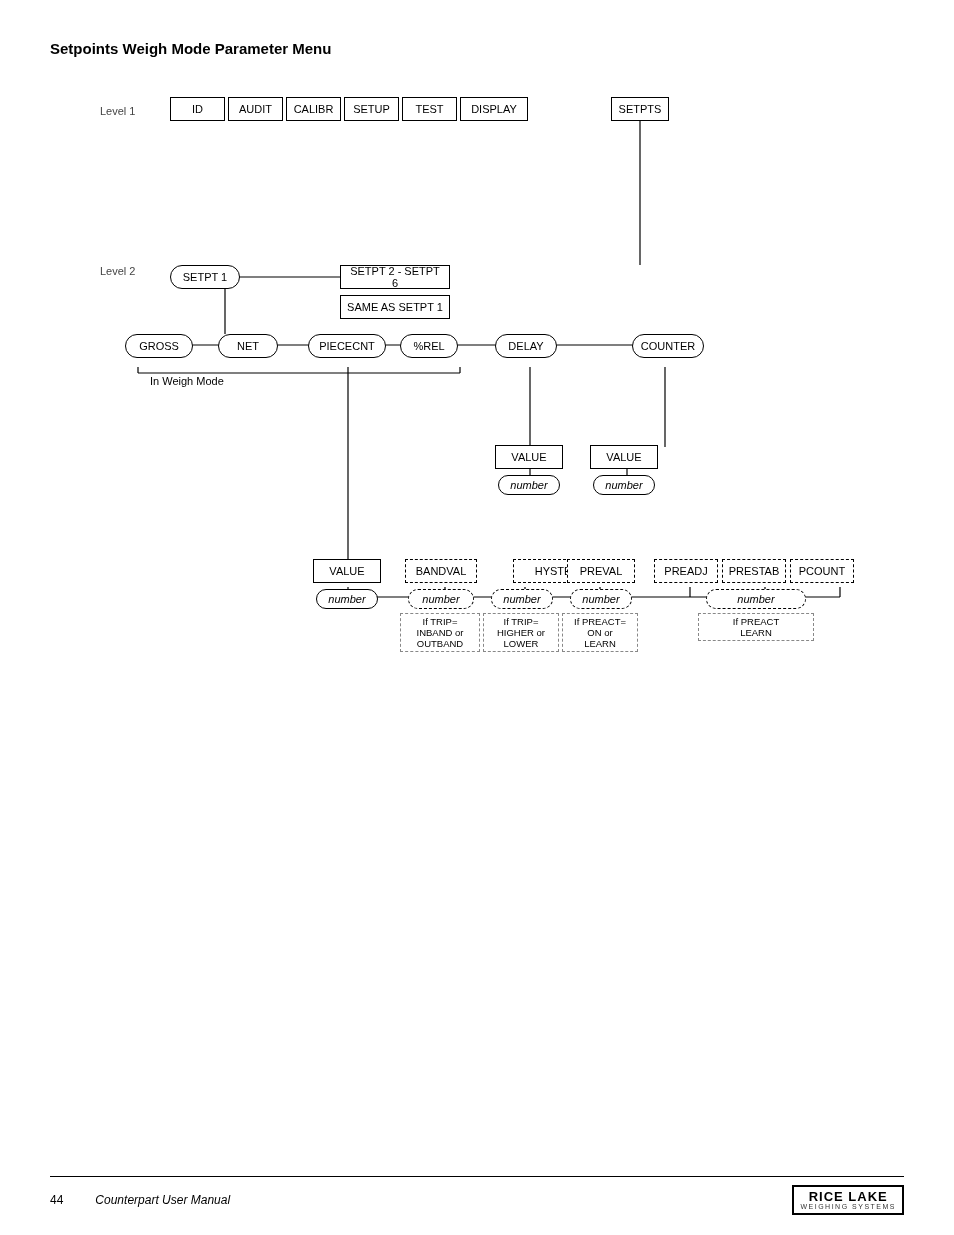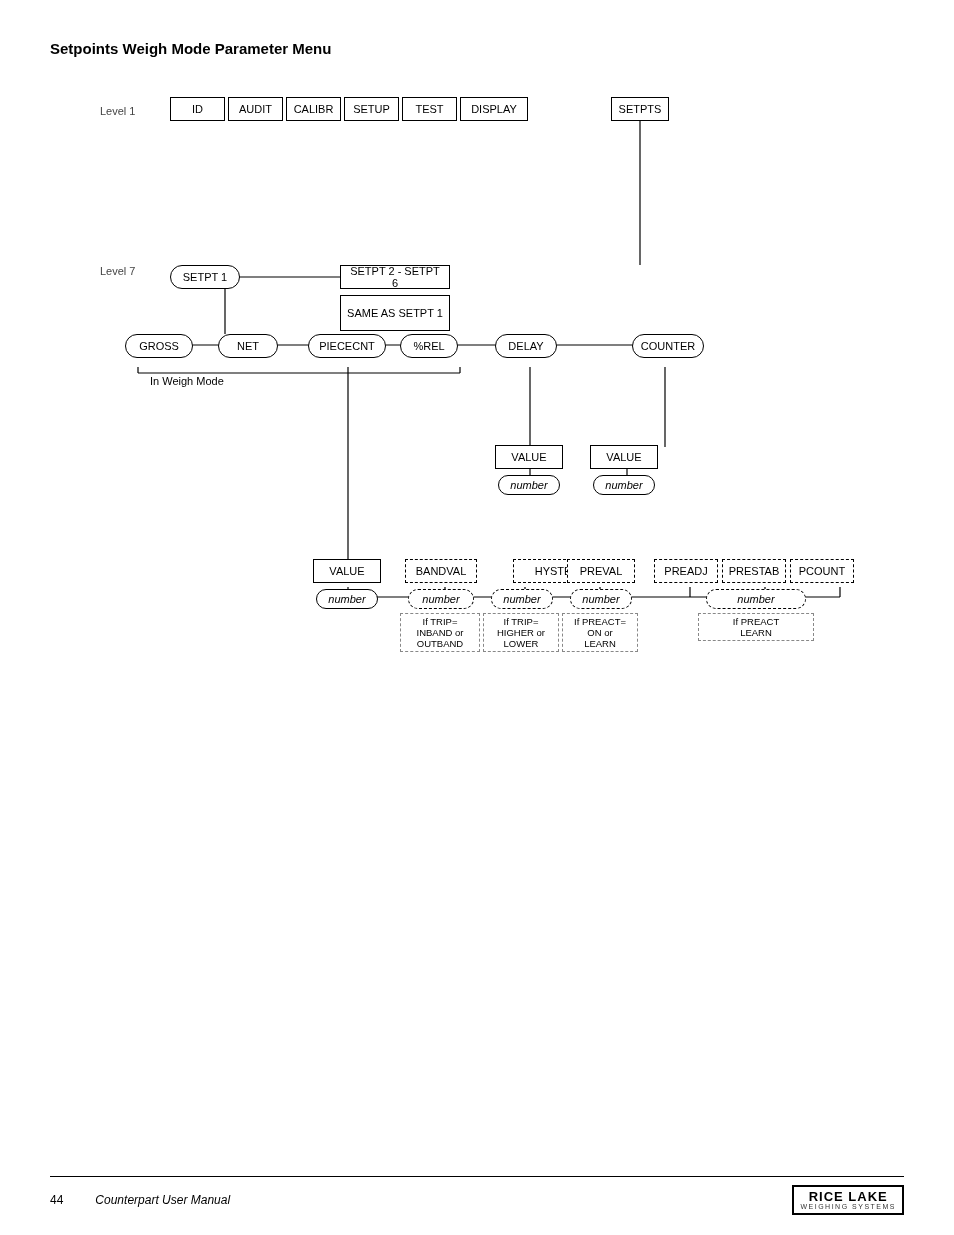--- a/index.html
+++ b/index.html
@@ -217,27 +217,27 @@
     <div class="level-label" style="left:30px; top:18px;">Level 1</div>
 
     <div class="node rect" style="left:100px; top:10px; width:55px; height:24px;">ID</div>
     <div class="node rect" style="left:158px; top:10px; width:55px; height:24px;">AUDIT</div>
     <div class="node rect" style="left:216px; top:10px; width:55px; height:24px;">CALIBR</div>
     <div class="node rect" style="left:274px; top:10px; width:55px; height:24px;">SETUP</div>
     <div class="node rect" style="left:332px; top:10px; width:55px; height:24px;">TEST</div>
     <div class="node rect" style="left:390px; top:10px; width:68px; height:24px;">DISPLAY</div>
     <div class="node rect" style="left:541px; top:10px; width:58px; height:24px;">SETPTS</div>
 
-    <div class="level-label" style="left:30px; top:178px;">Level 7</div>
+    <div class="level-label" style="left:30px; top:178px;">Level 2</div>
 
     <div class="node pill" style="left:100px; top:178px; width:70px; height:24px;">SETPT 1</div>
 
     <div class="node rect" style="left:270px; top:178px; width:110px; height:24px;">SETPT 2 - SETPT 6</div>
 
-    <div class="node rect" style="left:270px; top:208px; width:110px; height:36px;">SAME AS SETPT 1</div>
+    <div class="node rect" style="left:270px; top:208px; width:110px; height:24px;">SAME AS SETPT 1</div>
 
     <div class="node pill" style="left:55px; top:247px; width:68px; height:24px;">GROSS</div>
     <div class="node pill" style="left:148px; top:247px; width:60px; height:24px;">NET</div>
     <div class="node pill" style="left:238px; top:247px; width:78px; height:24px;">PIECECNT</div>
     <div class="node pill" style="left:330px; top:247px; width:58px; height:24px;">%REL</div>
     <div class="node pill" style="left:425px; top:247px; width:62px; height:24px;">DELAY</div>
     <div class="node pill" style="left:562px; top:247px; width:72px; height:24px;">COUNTER</div>
 
     <div style="position:absolute; left:80px; top:288px; font-size:11px;">In Weigh Mode</div>
 

